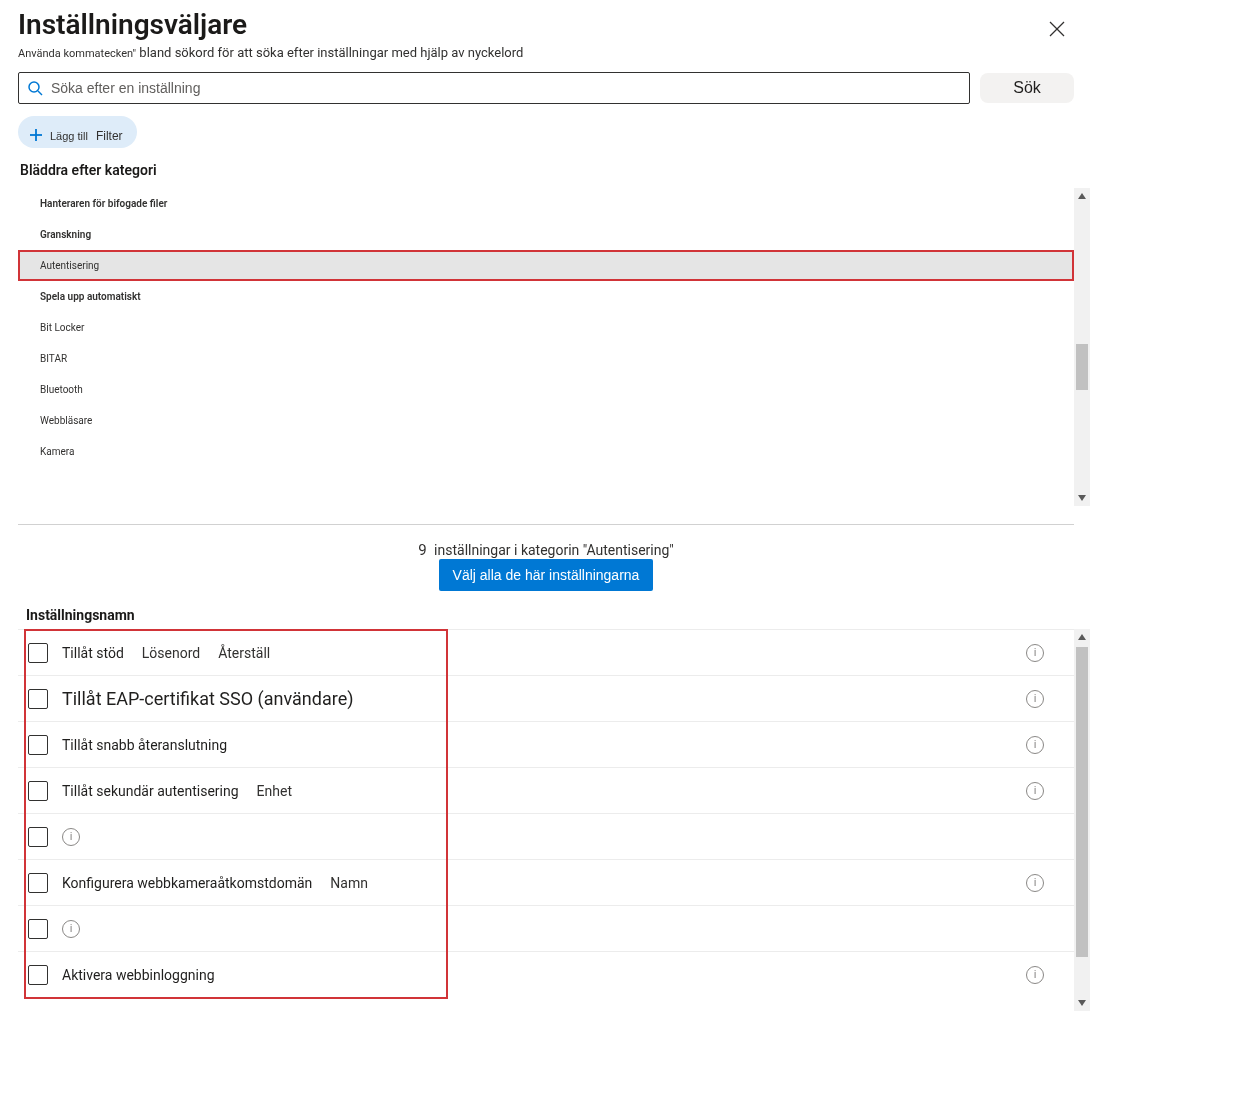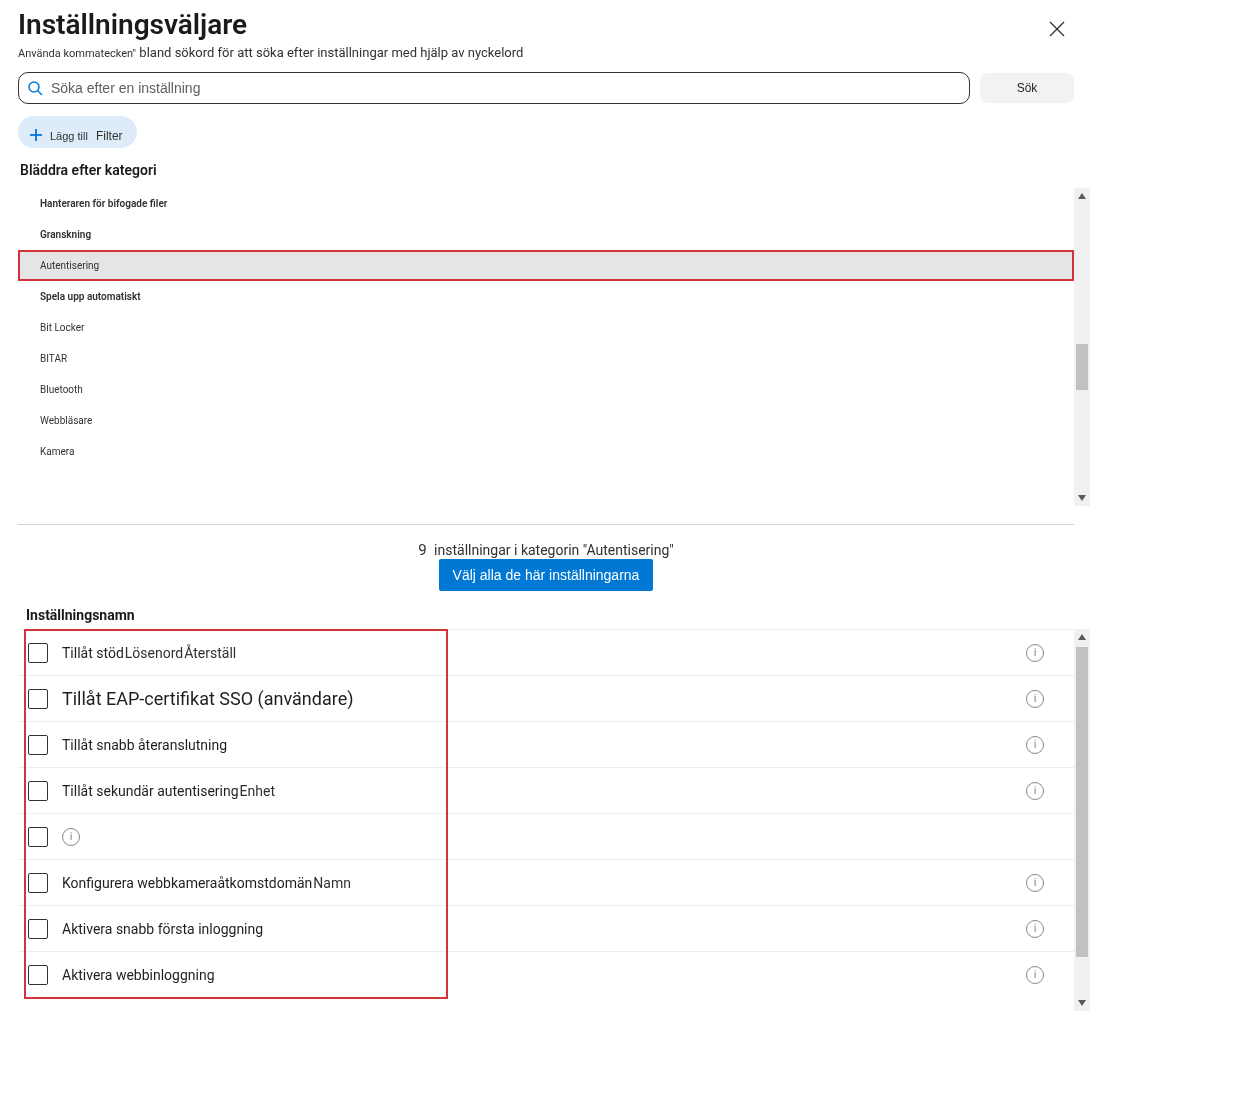--- a/index.html
+++ b/index.html
@@ -20,32 +20,32 @@
   .close-btn {
     position:absolute; right:18px; top:4px; width:34px; height:34px;
     display:flex; align-items:center; justify-content:center;
     color:#323130; background:none; border:none; cursor:pointer;
   }
   .close-btn svg { width:16px; height:16px; stroke:#323130; stroke-width:1.2; }
 
   .search-row { display:flex; gap:10px; padding: 0 18px 12px 18px; align-items:center; }
   .search-box {
     flex:1; display:flex; align-items:center;
-    border:1px solid #323130; border-radius:10px; height:32px; padding:0 8px;
+    border:1px solid #323130; border-radius:2px; height:32px; padding:0 8px;
     background:#fff;
   }
   .search-box svg { width:16px; height:16px; stroke:#0078d4; fill:none; stroke-width:1.5; margin-right:6px; }
   .search-input {
     flex:1; border:none; outline:none; font-size:14px; color:#323130;
     background:transparent;
   }
   .search-input::placeholder { color:#605e5c; }
   .search-btn {
     width:94px; height:30px; border:none; background:#f3f2f1; color:#201f1e;
-    font-size:12px; cursor:pointer; border-radius:8px;
+    font-size:16px; cursor:pointer; border-radius:8px;
   }
 
   .filter-row { padding: 0 18px 14px 18px; }
   .add-filter-pill {
     display:inline-flex; align-items:center; gap:6px;
     background:#deecf9; border-radius:16px; height:32px; padding:8px 14px 0 10px;
     cursor:pointer; border:none;text-align:right;
   }
   .add-filter-pill .plus-ic svg { width:16px; height:16px; stroke:#0078d4; stroke-width:1.8; }
   .pill-small { font-size:11px; color:#323130; margin-right:2px; }
@@ -108,21 +108,21 @@
     border-top:1px solid #ececec;
     padding:0 30px 0 10px;
     position:relative;
     cursor:pointer;
   }
   .setting-row:first-child { border-top:1px solid #ececec; }
   .chk {
     width:20px; height:20px; border:1px solid #323130; border-radius:2px;
     background:#fff; display:inline-block; margin-right:14px; flex-shrink:0;
   }
-  .setting-label-group { display:flex; gap:1px; align-items:baseline; flex:1; }
+  .setting-label-group { display:flex; gap:18px; align-items:baseline; flex:1; }
   .setting-name { font-size:14px; color:#201f1e; }
   .setting-name.large { font-size:18px; font-weight:400; } 
   .setting-extra { font-size:14px; color:#323130; }
   .info-ic {
     width:18px; height:18px; border:1.2px solid #8a8886; border-radius:50%;
     display:inline-flex; align-items:center; justify-content:center;
     color:#8a8886; font-size:11px; flex-shrink:0;
   }
 
   .red-overlay {
@@ -254,23 +254,20 @@
         <div class="setting-row">
           <span class="chk"></span>
           <div class="setting-label-group">
             <span class="setting-name">Konfigurera webbkameraåtkomstdomän</span>
             <span class="setting-extra">Namn</span>
           </div>
           <span class="info-ic">i</span>
         </div>
         <div class="setting-row">
           <span class="chk"></span>
-          <div class="setting-label-group">
-            <span class="setting-name">Aktivera snabb första inloggning</span>
-          </div>
           <span class="info-ic">i</span>
         </div>
         <div class="setting-row">
           <span class="chk"></span>
           <div class="setting-label-group">
             <span class="setting-name">Aktivera webbinloggning</span>
           </div>
           <span class="info-ic">i</span>
         </div>
       </div>

